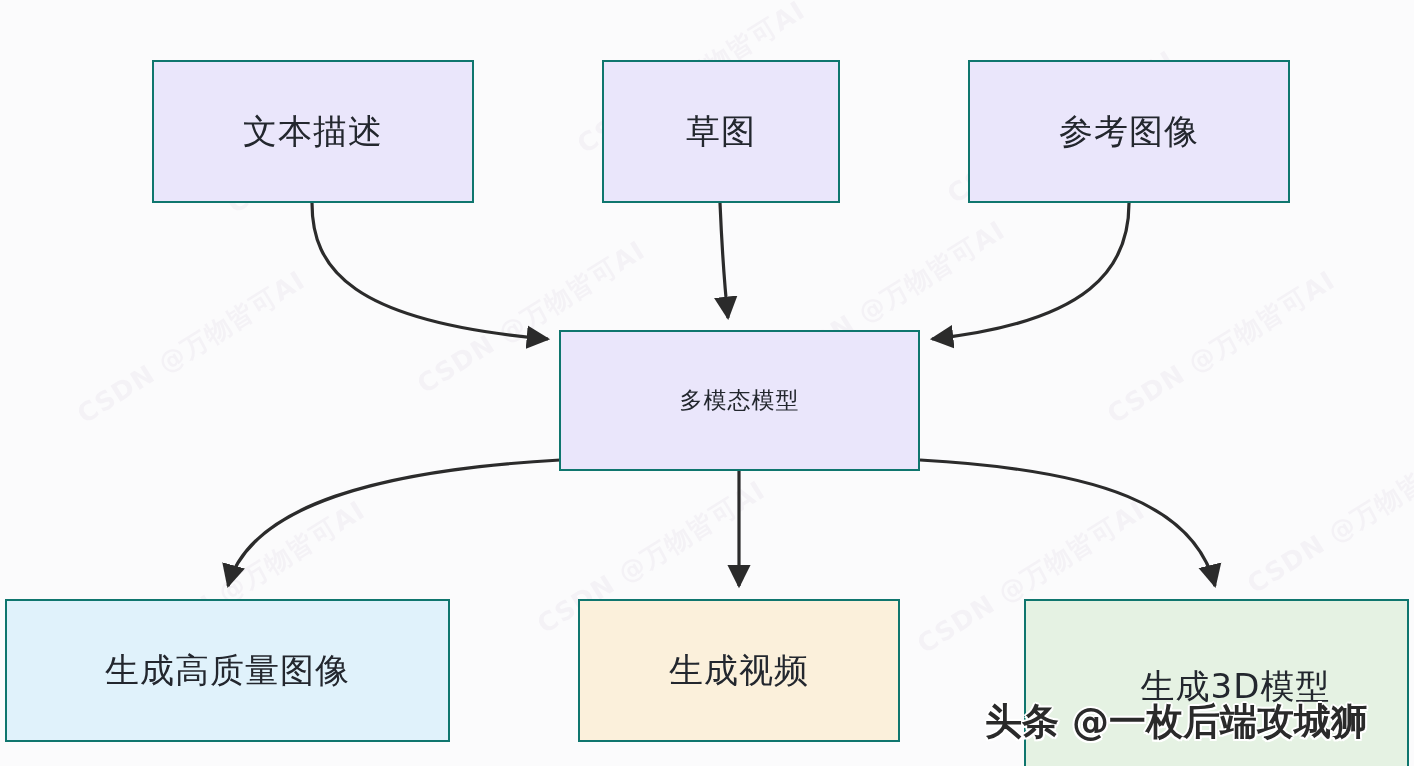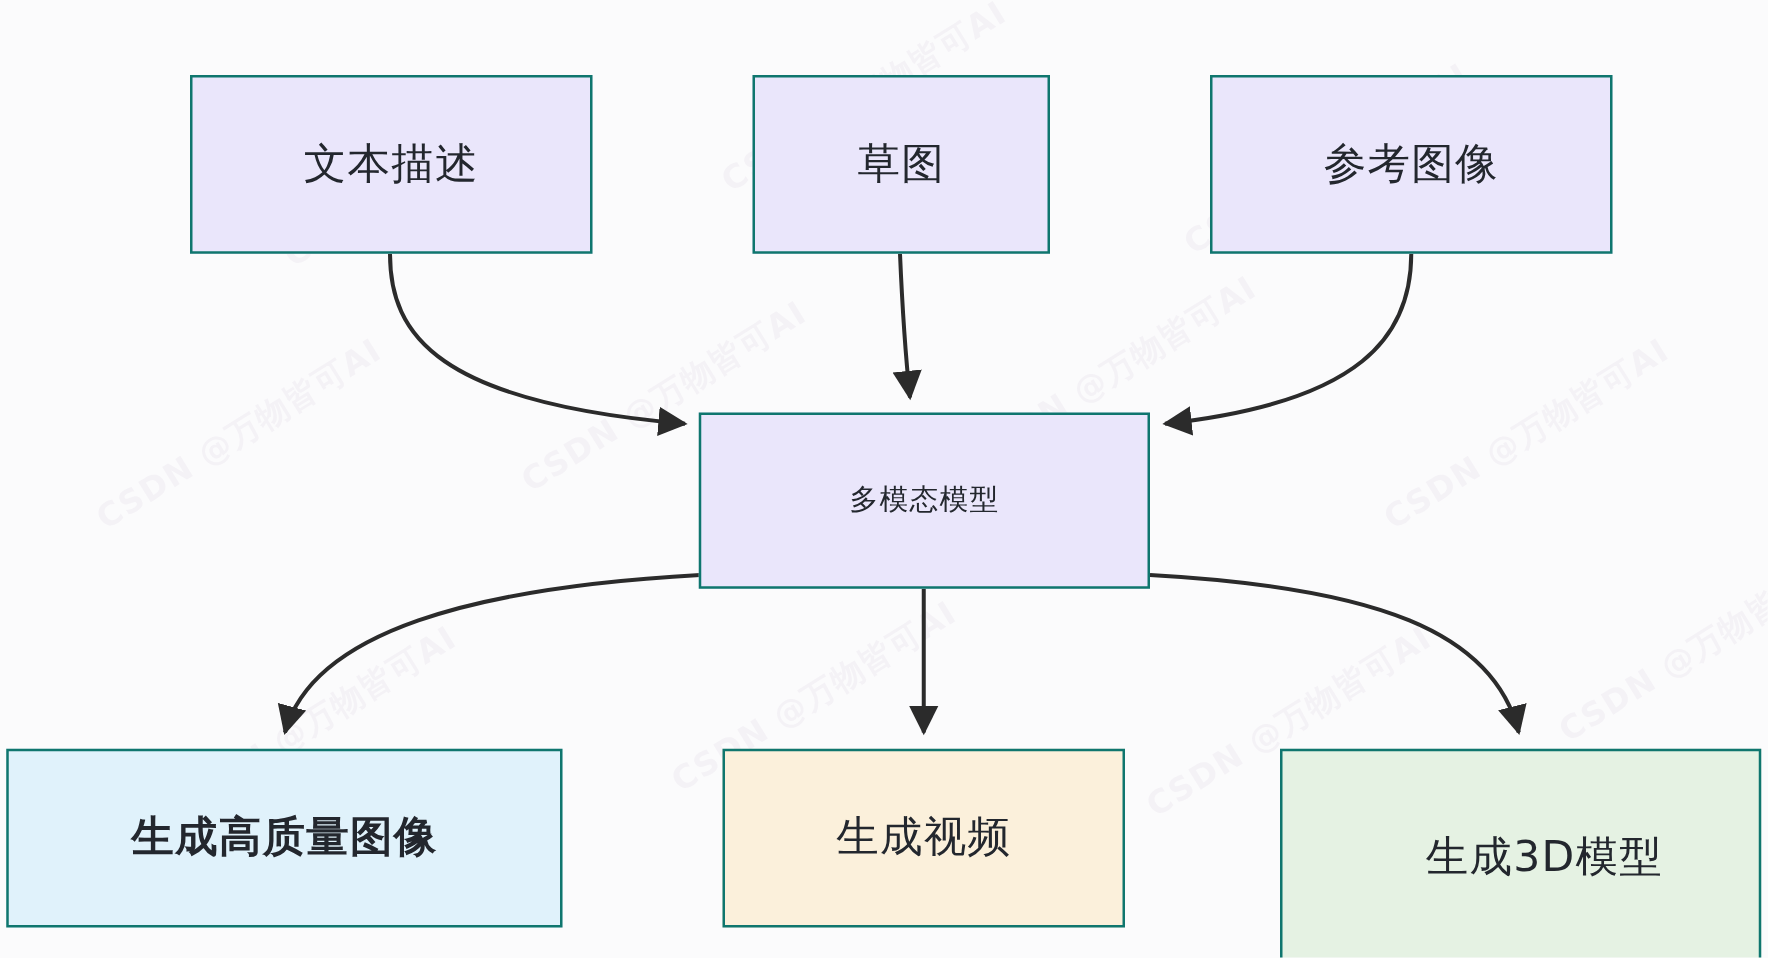--- a/index.html
+++ b/index.html
@@ -68,21 +68,21 @@
   .fill-lavender { background: #eae6fb; }
   .fill-blue     { background: #e0f2fb; }
   .fill-cream    { background: #fbf0db; }
   .fill-green    { background: #e5f2e3; }
 
   
   #node-text        { left: 152px; top: 60px;  width: 322px; height: 143px; }
   #node-sketch      { left: 602px; top: 60px;  width: 238px; height: 143px; }
   #node-refimg      { left: 968px; top: 60px;  width: 322px; height: 143px; }
   #node-model       { left: 559px; top: 330px; width: 361px; height: 141px; }
-  #node-hqimage     { left: 5px;   top: 599px; width: 445px; height: 143px; font-weight: bold; }
+  #node-hqimage     { left: 5px;   top: 599px; width: 445px; height: 143px; }
   #node-video       { left: 578px; top: 599px; width: 322px; height: 143px; }
   #node-3d          { left: 1024px;top: 599px; width: 385px; height: 175px; padding-left: 38px; }
 
   #node-model .node-label { font-size: 23px; }
 
   .author-watermark {
     position: absolute;
     left: 985px;
     top: 697px;
     z-index: 5;
@@ -163,14 +163,15 @@
   </div>
 
   <div class="node fill-cream" id="node-video">
     <span class="node-label">生成视频</span>
   </div>
 
   <div class="node fill-green" id="node-3d">
     <span class="node-label">生成3D模型</span>
   </div>
 
+  <div class="author-watermark">头条 @一枚后端攻城狮</div>
 
 </div>
 
 </body></html>

